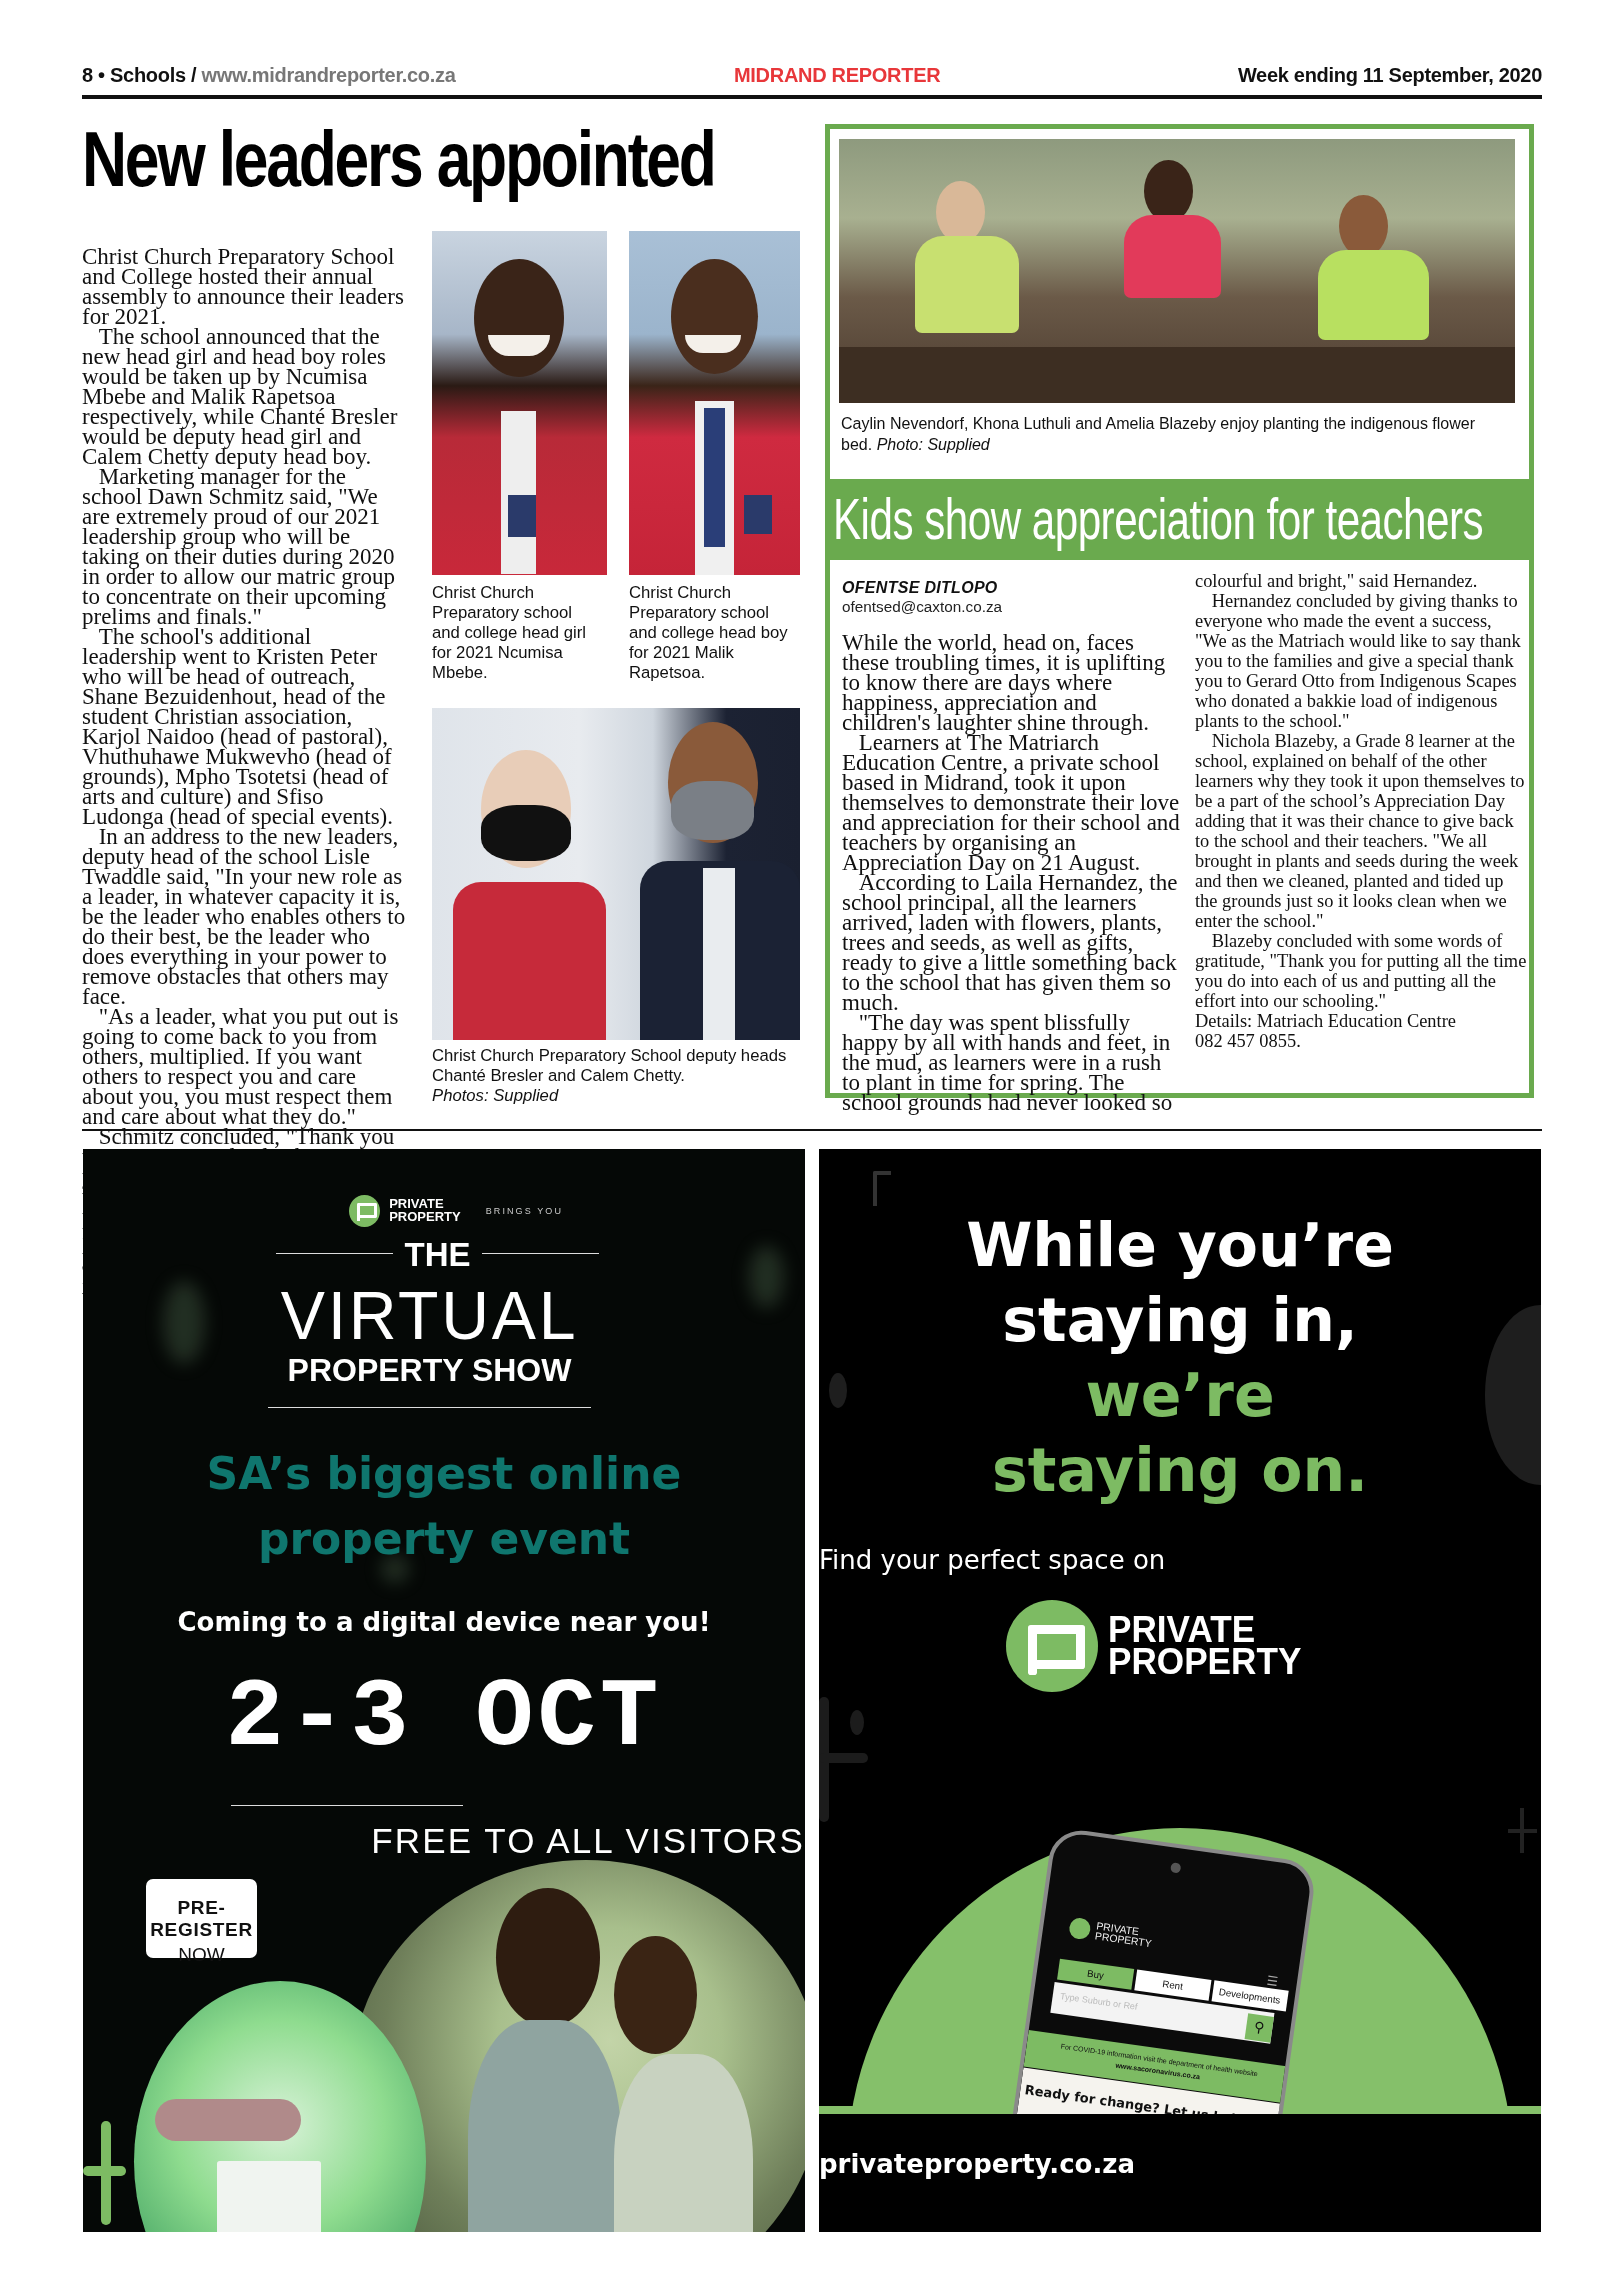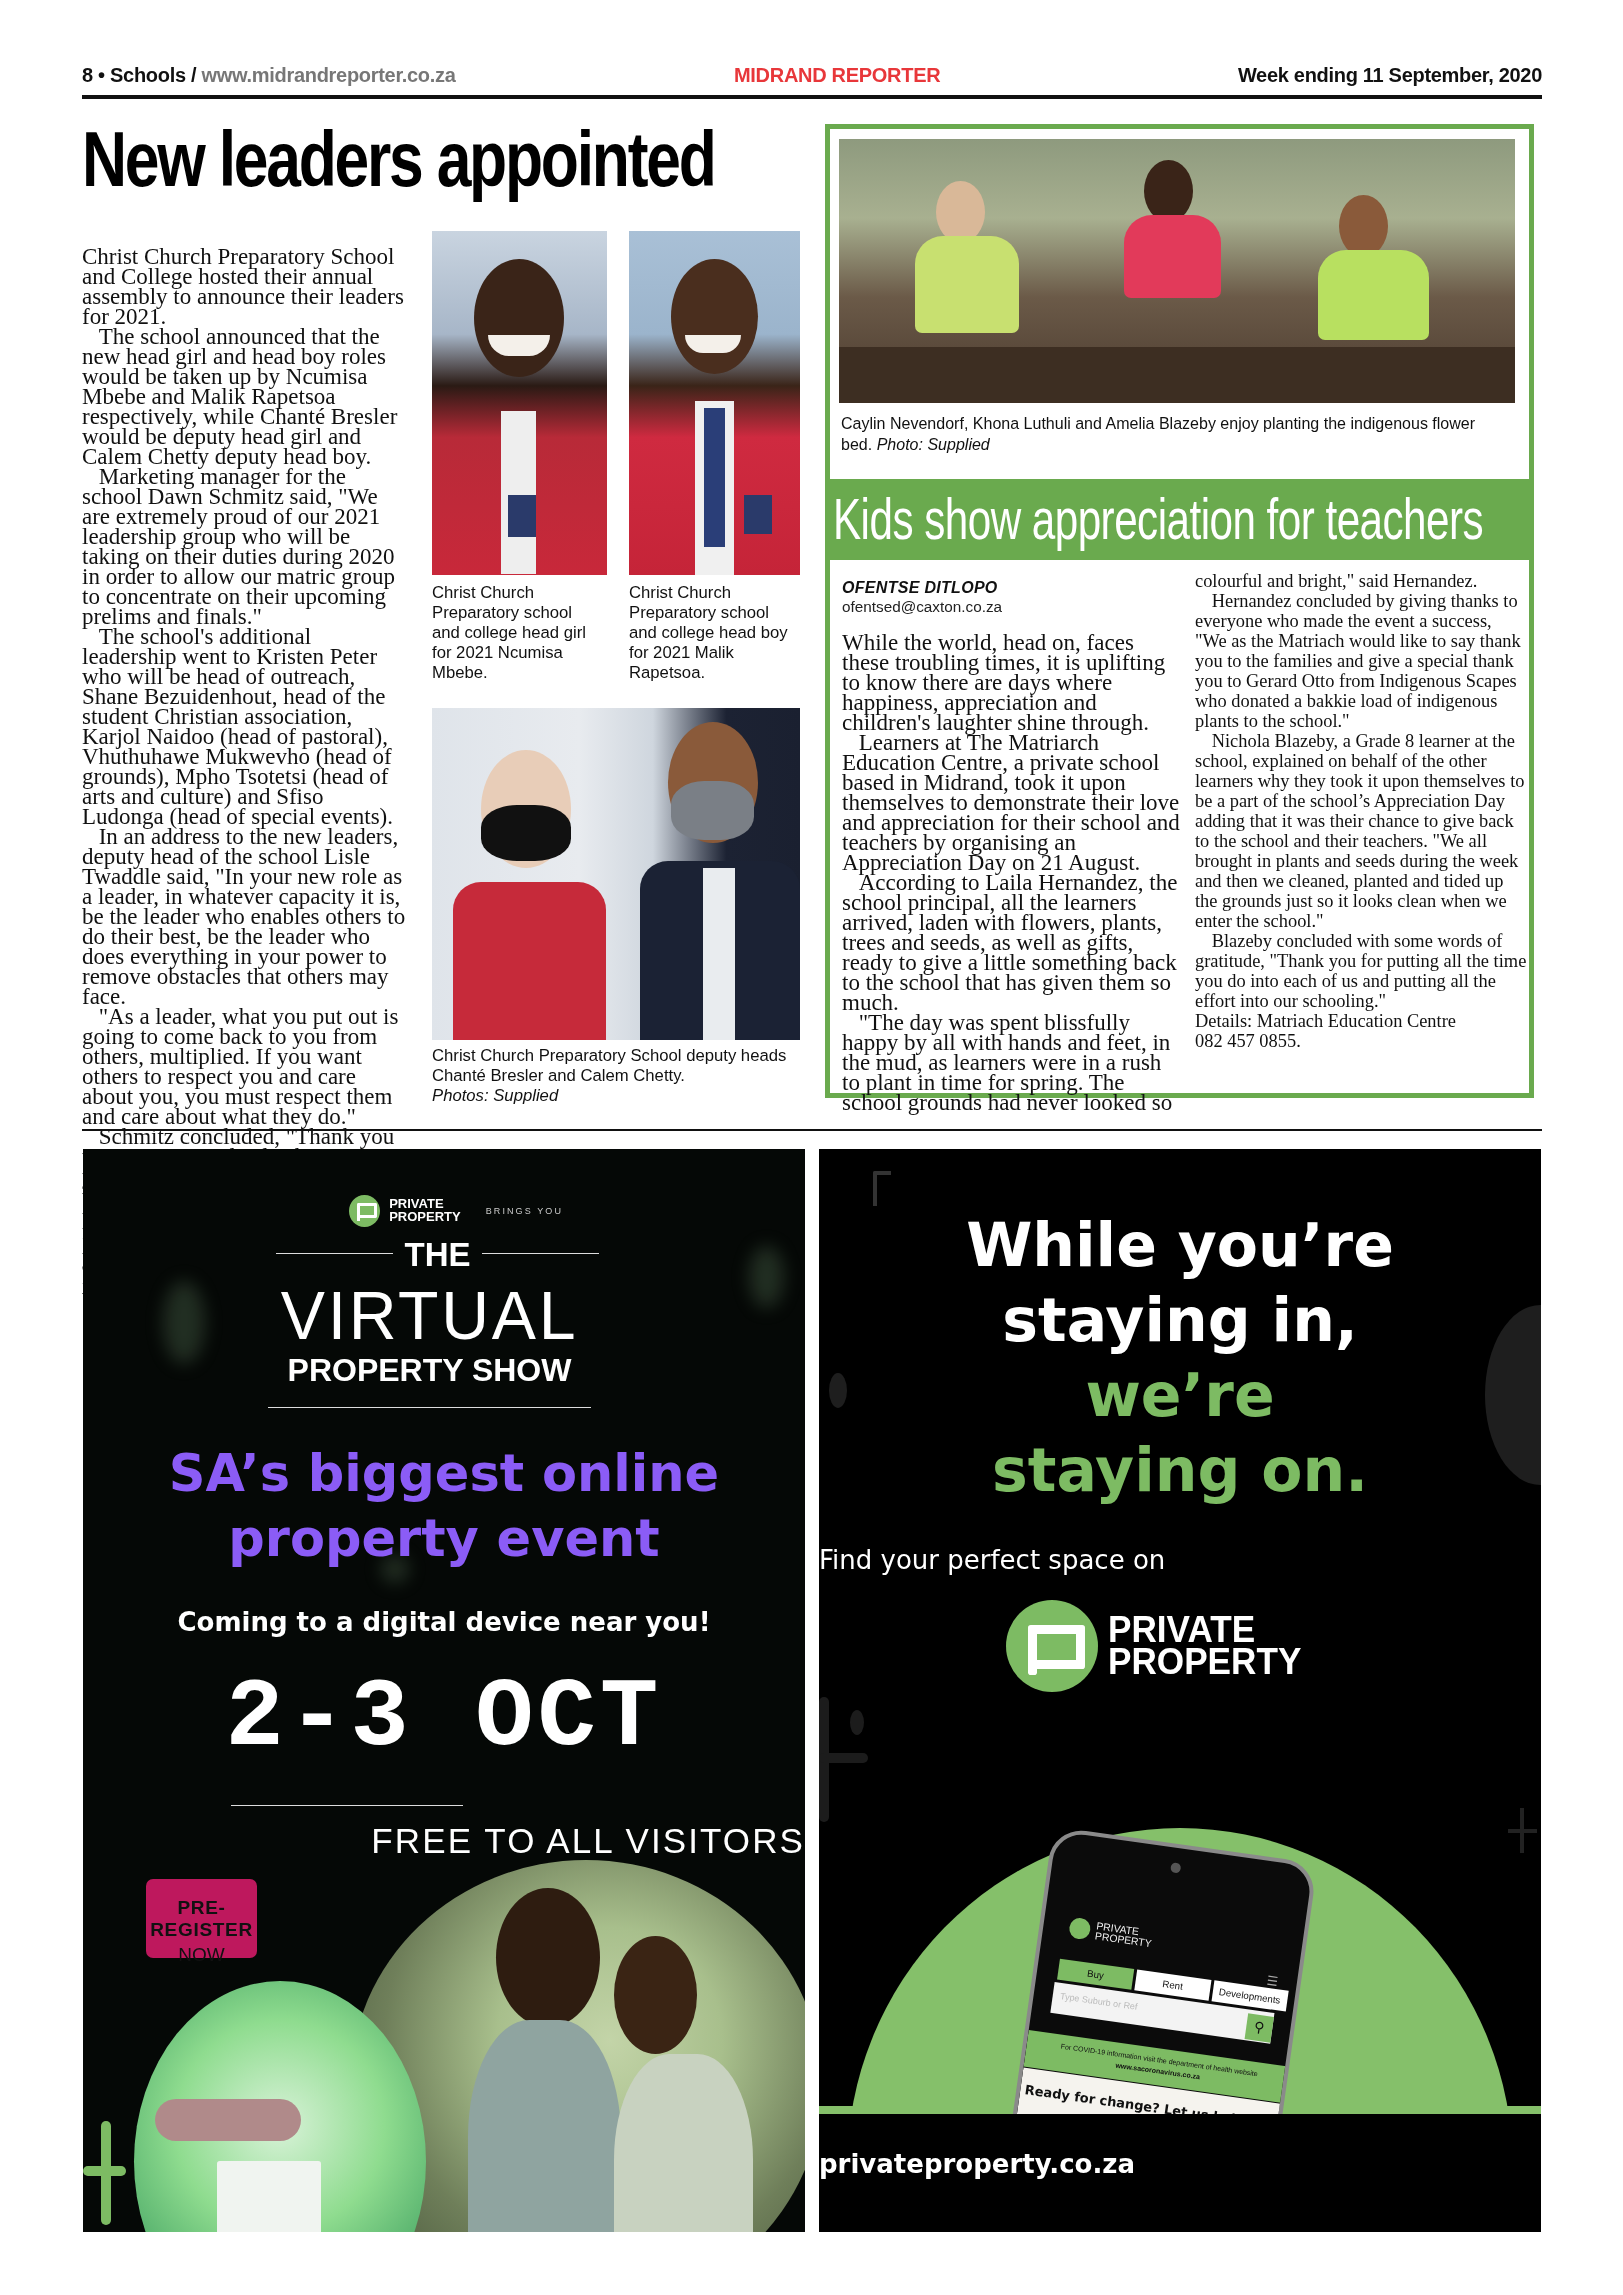--- a/index.html
+++ b/index.html
@@ -55,26 +55,26 @@
   .pp-circle::after { content: ""; position: absolute; left: 7.6px; top: 8.3px; width: 14px; height: 9.7px; border: 3.5px solid #fff; border-radius: 1.4px; }
   .pp-circle::before { content: ""; position: absolute; left: 7.6px; top: 18px; width: 3.5px; height: 8.3px; background: #fff; }
   .pp-name { font-family: "Liberation Sans", sans-serif; font-weight: bold; font-size: 13px; line-height: 12.5px; color: #fff; }
   .brings { font-family: "Liberation Sans", sans-serif; font-size: 9px; letter-spacing: 2.1px; color: #ccc; margin-left: 15.3px; }
   .the-row { position: absolute; left: 193px; top: 87px; width: 323px; height: 49px; }
   .the-line { position: absolute; top: 16.7px; height: 1.4px; width: 117px; background: #ddd; }
   .the-text { position: absolute; left: 0; right: 0; top: 0; text-align: center; font-family: "Liberation Sans", sans-serif; font-weight: bold; font-size: 33px; color: #fff; }
   .virtual { position: absolute; left: 185px; top: 132px; width: 323px; text-align: center; font-family: "Liberation Sans", sans-serif; font-size: 69px; letter-spacing: 2.8px; color: #fff; font-weight: normal; line-height: 69px; transform: scaleX(0.96); }
   .pshow { position: absolute; left: 185px; top: 203px; width: 323px; text-align: center; font-family: "Liberation Sans", sans-serif; font-weight: bold; font-size: 32px; color: #fff; }
   .ad1-rule2 { position: absolute; left: 185px; top: 258px; width: 323px; height: 1.4px; background: #ddd; }
-  .sa-big { position: absolute; left: 0; width: 722px; top: 292px; text-align: center; font-family: "DejaVu Sans", sans-serif; font-weight: bold; font-size: 51px; line-height: 65px; color: #8b5cf6; }
+  .sa-big { position: absolute; left: 0; width: 722px; top: 292px; text-align: center; font-family: "DejaVu Sans", sans-serif; font-weight: bold; font-size: 44px; line-height: 65px; color: #0f766e; }
   .coming { position: absolute; left: 0; width: 722px; top: 458px; text-align: center; font-family: "DejaVu Sans", sans-serif; font-weight: bold; font-size: 26px; color: #fff; }
   .dates { position: absolute; left: 0; width: 722px; top: 514px; text-align: center; font-family: Liberation Mono, monospace; font-weight: bold; font-size: 97px; color: #fff; letter-spacing: 4.2px; }
   .dates-rule { position: absolute; left: 148px; top: 656px; width: 232px; height: 1.4px; background: #ddd; }
   .free { position: absolute; left: 0; width: 722px; top: 672px; text-align: right; font-family: "Liberation Sans", sans-serif; font-size: 35px; color: #fff; letter-spacing: 2.1px; }
-  .ad1 .reg { position: absolute; left: 63px; top: 730px; width: 111px; height: 79px; background: #be185d; border-radius: 7px; }
+  .ad1 .reg { position: absolute; left: 63px; top: 730px; width: 111px; height: 79px; background: #ffffff; border-radius: 7px; }
   .circle-big { position: absolute; left: 267px; top: 711px; width: 472px; height: 451px; border-radius: 50%; background: radial-gradient(circle at 55% 40%, #c3d4a8 0%, #a8bf8c 30%, #6f7f5a 60%, #3a4830 100%); overflow: hidden; }
   .circle-small { position: absolute; left: 51px; top: 832px; width: 292px; height: 361px; border-radius: 50%; background: radial-gradient(circle at 50% 40%, #d8f2d8 0%, #8fdc8f 40%, #3fa060 80%); overflow: hidden; }
   .person { position: absolute; border-radius: 50%; background: #2a1a10; }
   .plus-v { position: absolute; left: 18px; top: 972px; width: 9.7px; height: 104px; background: #7dbb63; border-radius: 4.9px; }
   .plus-h { position: absolute; left: 0; top: 1017px; width: 43px; height: 9.7px; background: #7dbb63; border-radius: 4.9px; }
 
   
   .ad2 { position: absolute; left: 819px; top: 1149px; width: 722px; height: 1083px; background: #000; overflow: hidden; }
   .corner { position: absolute; left: 54px; top: 22px; width: 18px; height: 35px; border-left: 4.2px solid #333; border-top: 4.2px solid #333; border-radius: 2.1px 0 0 0; }
   .dot-l { position: absolute; left: 9.7px; top: 224px; width: 18px; height: 35px; border-radius: 50%; background: #1e1e1e; }

